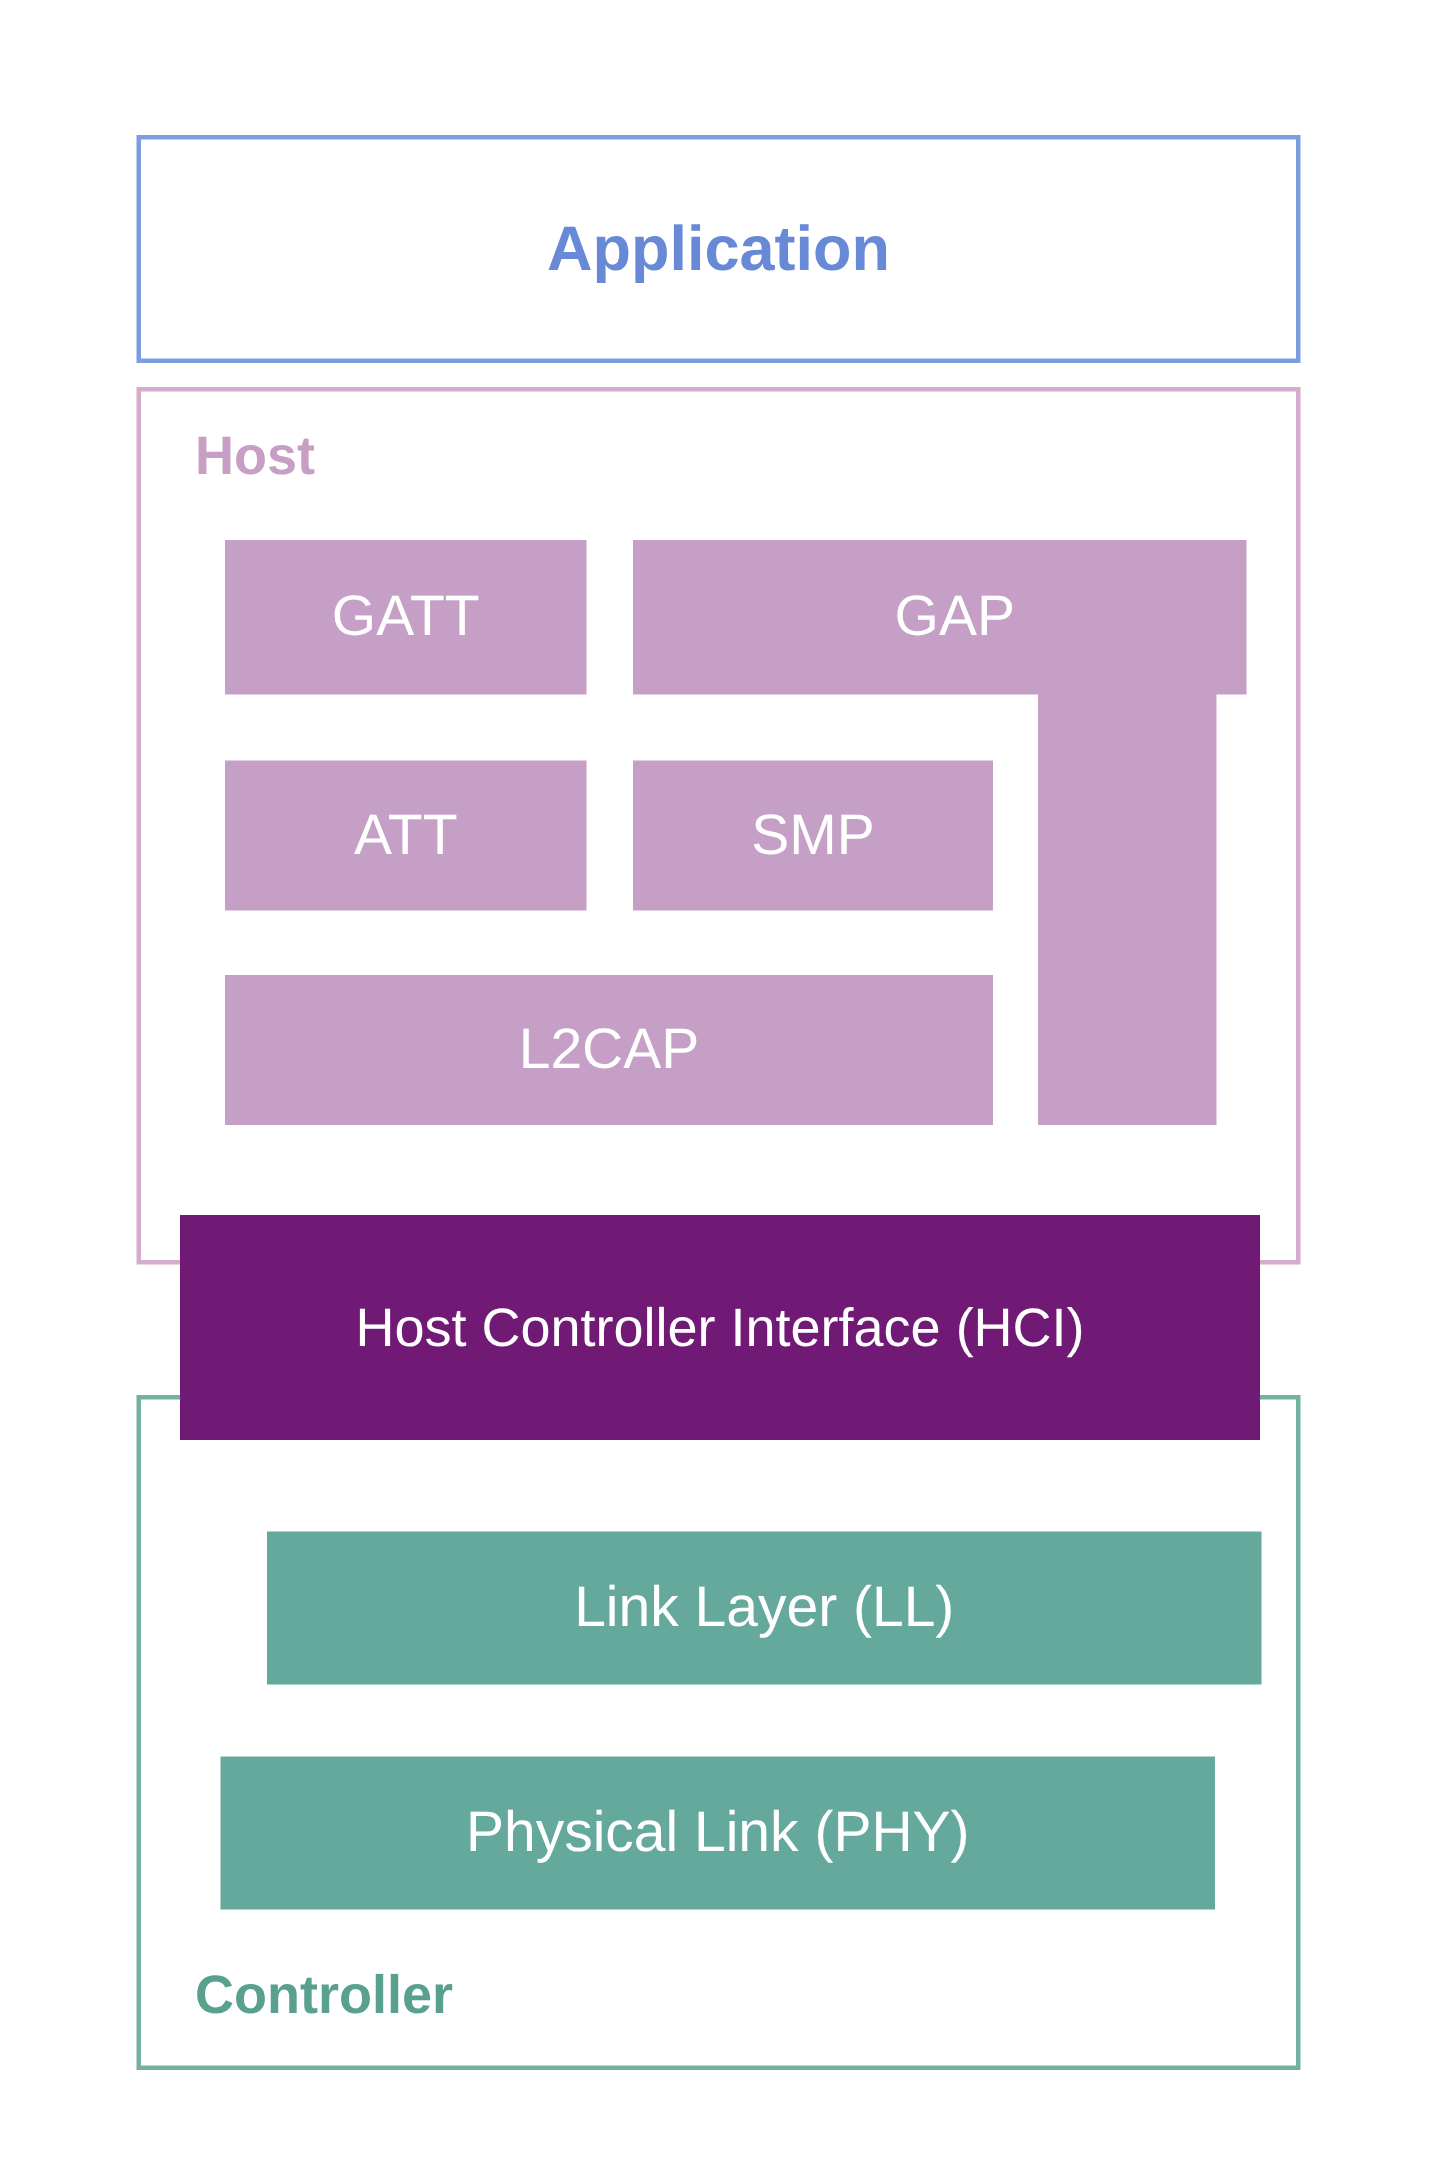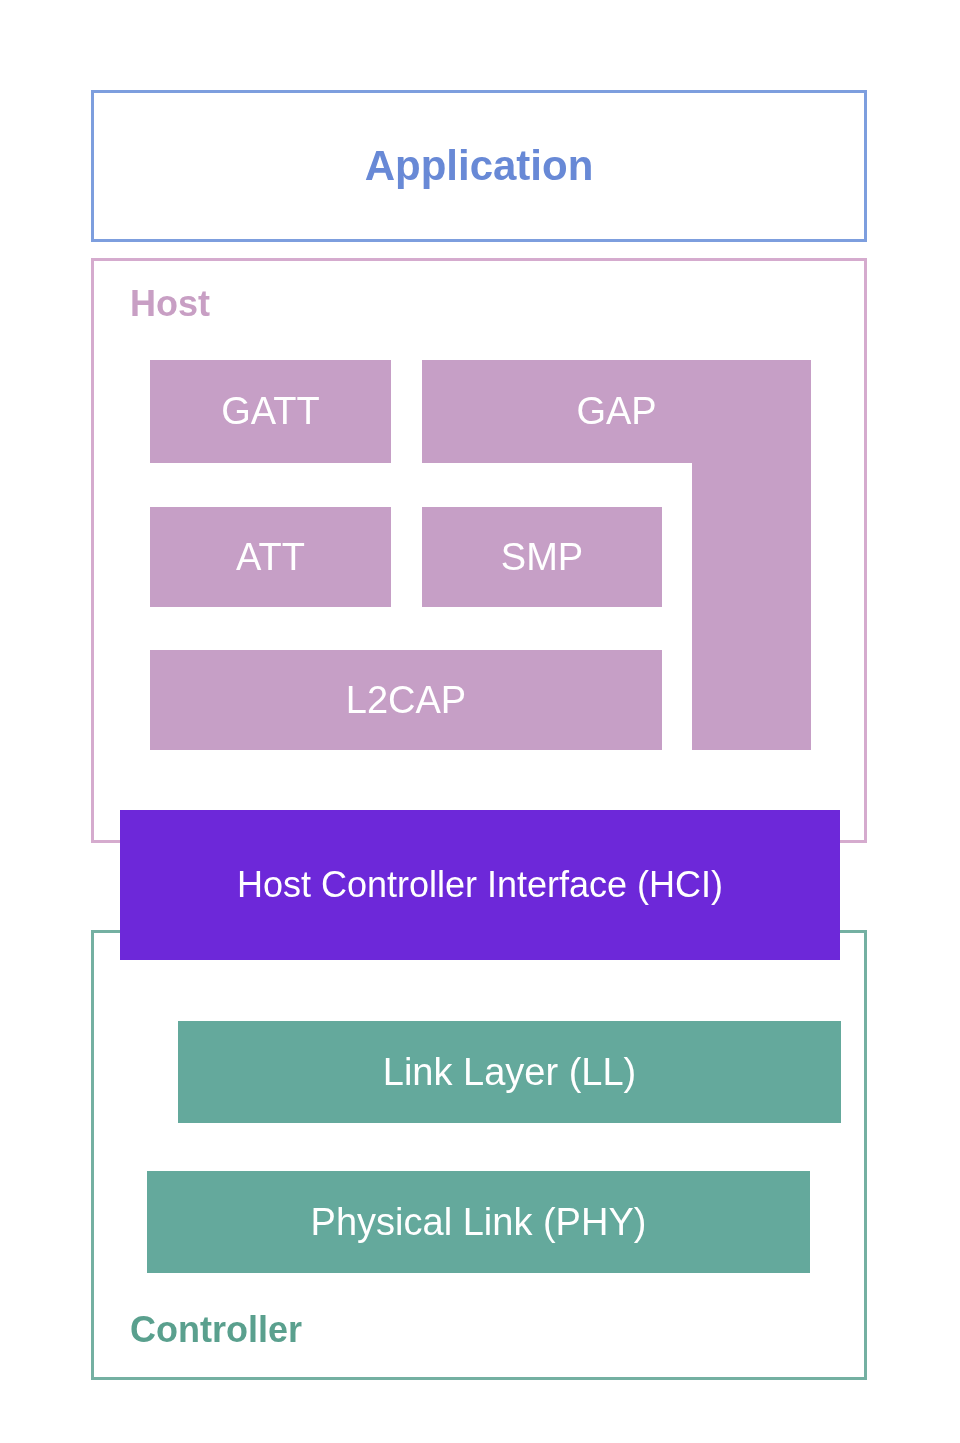--- a/index.html
+++ b/index.html
@@ -65,35 +65,35 @@
     display: flex; align-items: center; justify-content: center;
     color: #ffffff;
     font-size: 38px;
     font-weight: normal;
     z-index: 2;
   }
   .pink { background: #c69fc6; }
   .teal { background: #64a99c; }
 
   .gatt  { left: 150px; top: 360px; width: 241px; height: 103px; }
-  .gap-top { left: 422px; top: 360px; width: 389px; height: 103px; }
+  .gap-top { left: 422px; top: 360px; width: 389px; height: 103px; padding-left: 20px; }
   .gap-col {
     position: absolute;
     left: 692px; top: 460px;
     width: 119px; height: 290px;
     z-index: 2;
   }
   .att   { left: 150px; top: 507px; width: 241px; height: 100px; }
   .smp   { left: 422px; top: 507px; width: 240px; height: 100px; }
   .l2cap { left: 150px; top: 650px; width: 512px; height: 100px; }
 
   .hci {
     left: 120px; top: 810px;
     width: 720px; height: 150px;
-    background: #6d28d9;
+    background: #701a75;
     font-size: 36px;
     z-index: 3;
   }
 
   .ll  { left: 147px; top: 1021px; width: 663px; height: 102px; font-size: 38px; margin-left: 31px; }
   .phy { left: 147px; top: 1171px; width: 663px; height: 102px; font-size: 38px; }
 </style>
 </head>
 <body>
 

